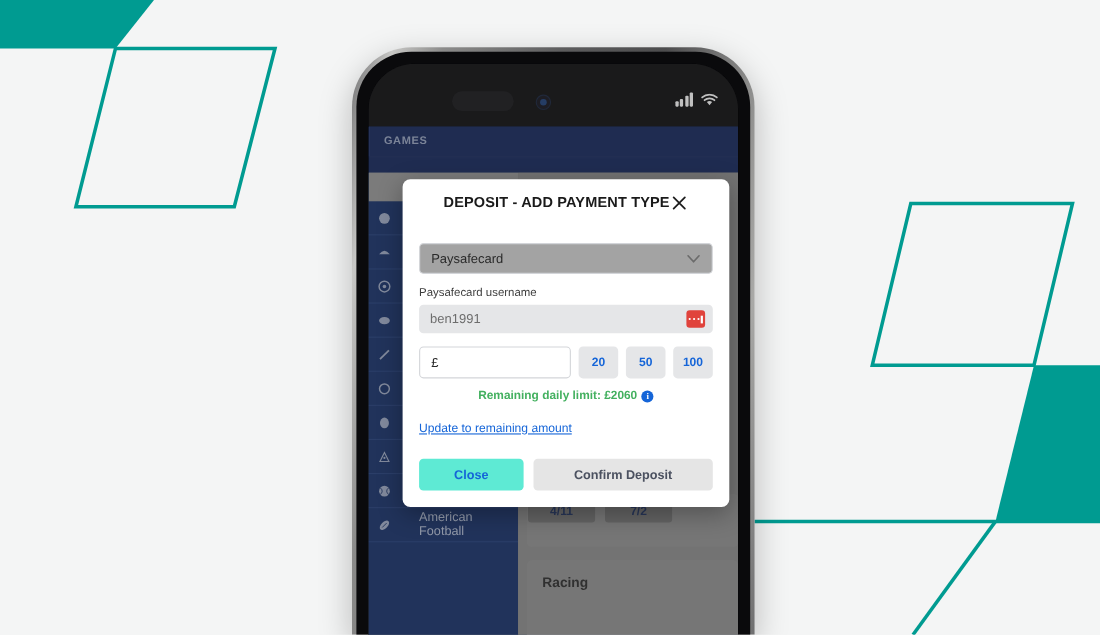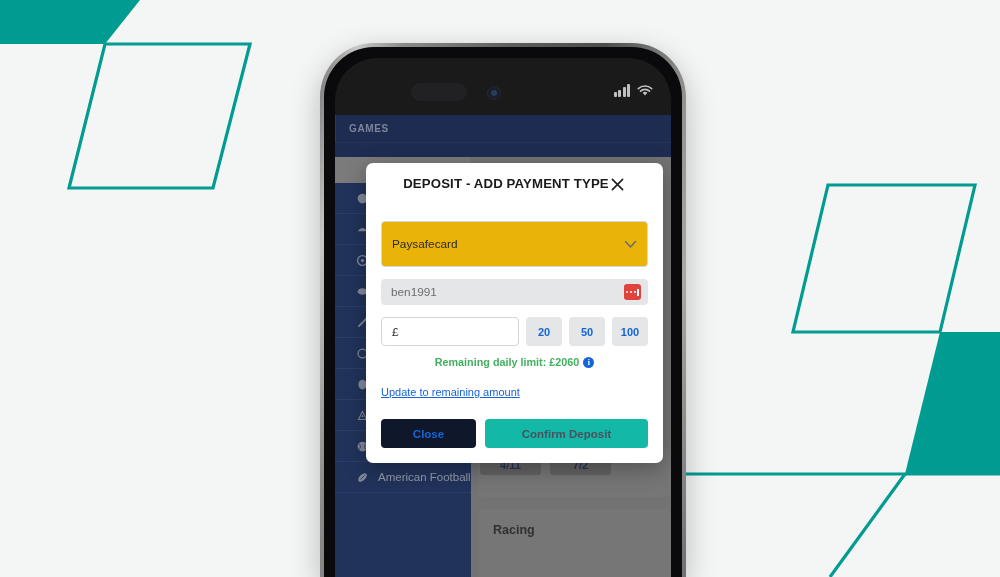--- a/index.html
+++ b/index.html
@@ -149,22 +149,22 @@
   }
   .app-sidebar {
     width: 136px;
     background: #15306b;
     flex: none;
   }
   .side-row {
     height: 30px;
     display: flex;
     align-items: center;
-    gap: 9px;
-    padding-left: 21px;
+    gap: 25px;
+    padding-left: 8px;
     border-bottom: 1px solid #24407e;
     color: #b9c4dc;
     font-size: 11.5px;
   }
   .side-row.head {
     background: #9a9a9a;
     color: #2b3550;
     border-bottom: none;
     height: 26px;
     font-weight: 700;
@@ -275,24 +275,24 @@
     margin-top: -1px;
     cursor: pointer;
   }
   .fld-label {
     font-size: 10.4px;
     color: #3d3d3d;
     margin-bottom: 5px;
   }
   .select-box {
     position: relative;
-    height: 46px;
+    height: 28px;
     border: 1px solid #d3d5d9;
     border-radius: 4px;
-    background: #eab308;
+    background: #a3a3a3;
     display: flex;
     align-items: center;
     padding: 0 10px;
     box-sizing: border-box;
     margin-bottom: 12px;
   }
   .select-val { font-size: 11.8px; color: #2a2a2a; }
   .chev {
     position: absolute;
     right: 10px;
@@ -400,34 +400,34 @@
   }
   .modal-actions {
     display: flex;
     gap: 9px;
     margin-top: 21px;
   }
   .btn-close {
     width: 95px;
     height: 29px;
     border-radius: 4px;
-    background: #0f172a;
+    background: #5eead4;
     color: #1565d8;
     font-size: 11.5px;
     font-weight: 700;
     display: flex;
     align-items: center;
     justify-content: center;
     cursor: pointer;
   }
   .btn-confirm {
     flex: 1;
     height: 29px;
     border-radius: 4px;
-    background: #14b8a6;
+    background: #e5e5e5;
     color: #4b5160;
     font-size: 11.5px;
     font-weight: 700;
     display: flex;
     align-items: center;
     justify-content: center;
     cursor: pointer;
   }
 </style>
 </head>
@@ -569,20 +569,21 @@
           </svg>
         </div>
 
         <div class="select-box">
           <span class="select-val">Paysafecard</span>
           <svg class="chev" width="13" height="9" viewBox="0 0 13 9">
             <path d="M1.5 1.5 L6.5 7 L11.5 1.5" stroke="#6b6b6b" stroke-width="1.5" fill="none" stroke-linecap="round" stroke-linejoin="round"></path>
           </svg>
         </div>
 
+        <div class="fld-label">Paysafecard username</div>
         <div class="user-box">
           <span class="user-val">ben1991</span>
           <span class="pw-icon">
             <i></i>
               <i></i>
               <i></i>
               <i class="bar"></i>
           </span>
         </div>
 

